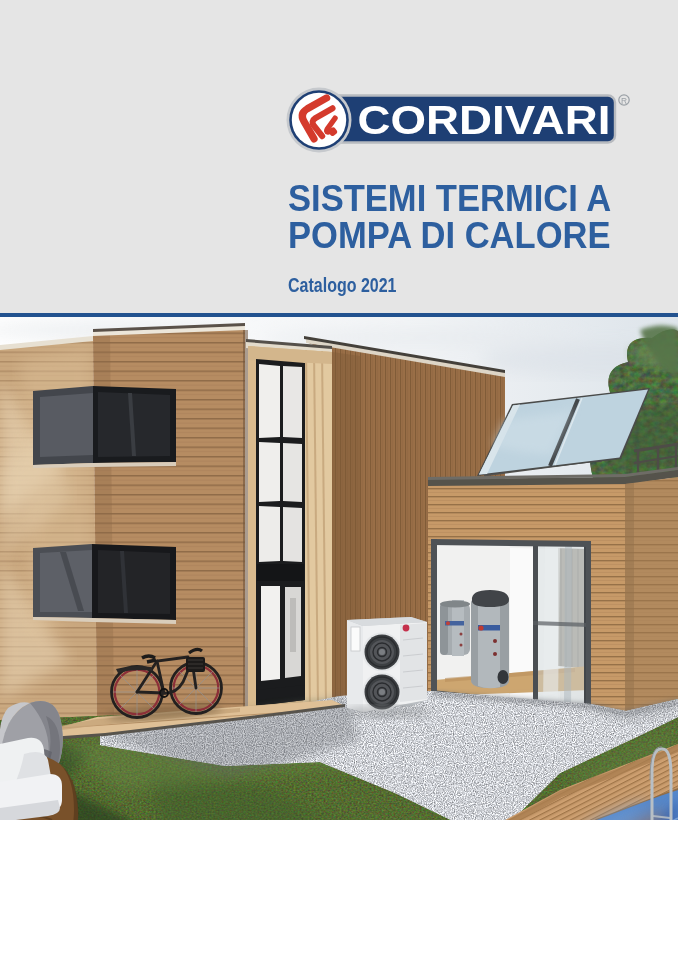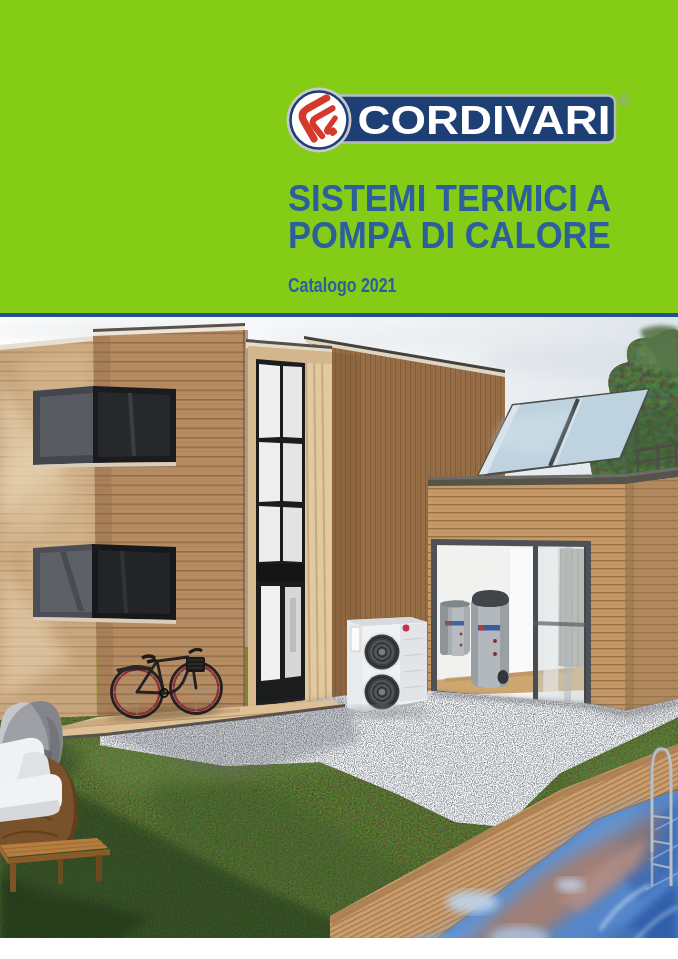--- a/index.html
+++ b/index.html
@@ -1,16 +1,16 @@
 <!DOCTYPE html>
 <html><head>
 <meta charset="utf-8">
 <style>
   html,body{margin:0;padding:0;background:#fff;}
-  .page{position:relative;width:678px;height:938px;background:#84cc16;overflow:hidden;
+  .page{position:relative;width:678px;height:820px;background:#e5e5e5;overflow:hidden;
         font-family:"Liberation Sans",sans-serif;}
   .abs{position:absolute;}
   .title{color:#2d5f9f;font-weight:bold;letter-spacing:0px;line-height:37px;
          transform:scaleX(0.96);transform-origin:left top;white-space:nowrap;}
   .cat{transform:scaleX(0.80);}
 </style>
 </head>
 <body>
 <div class="page">
 

